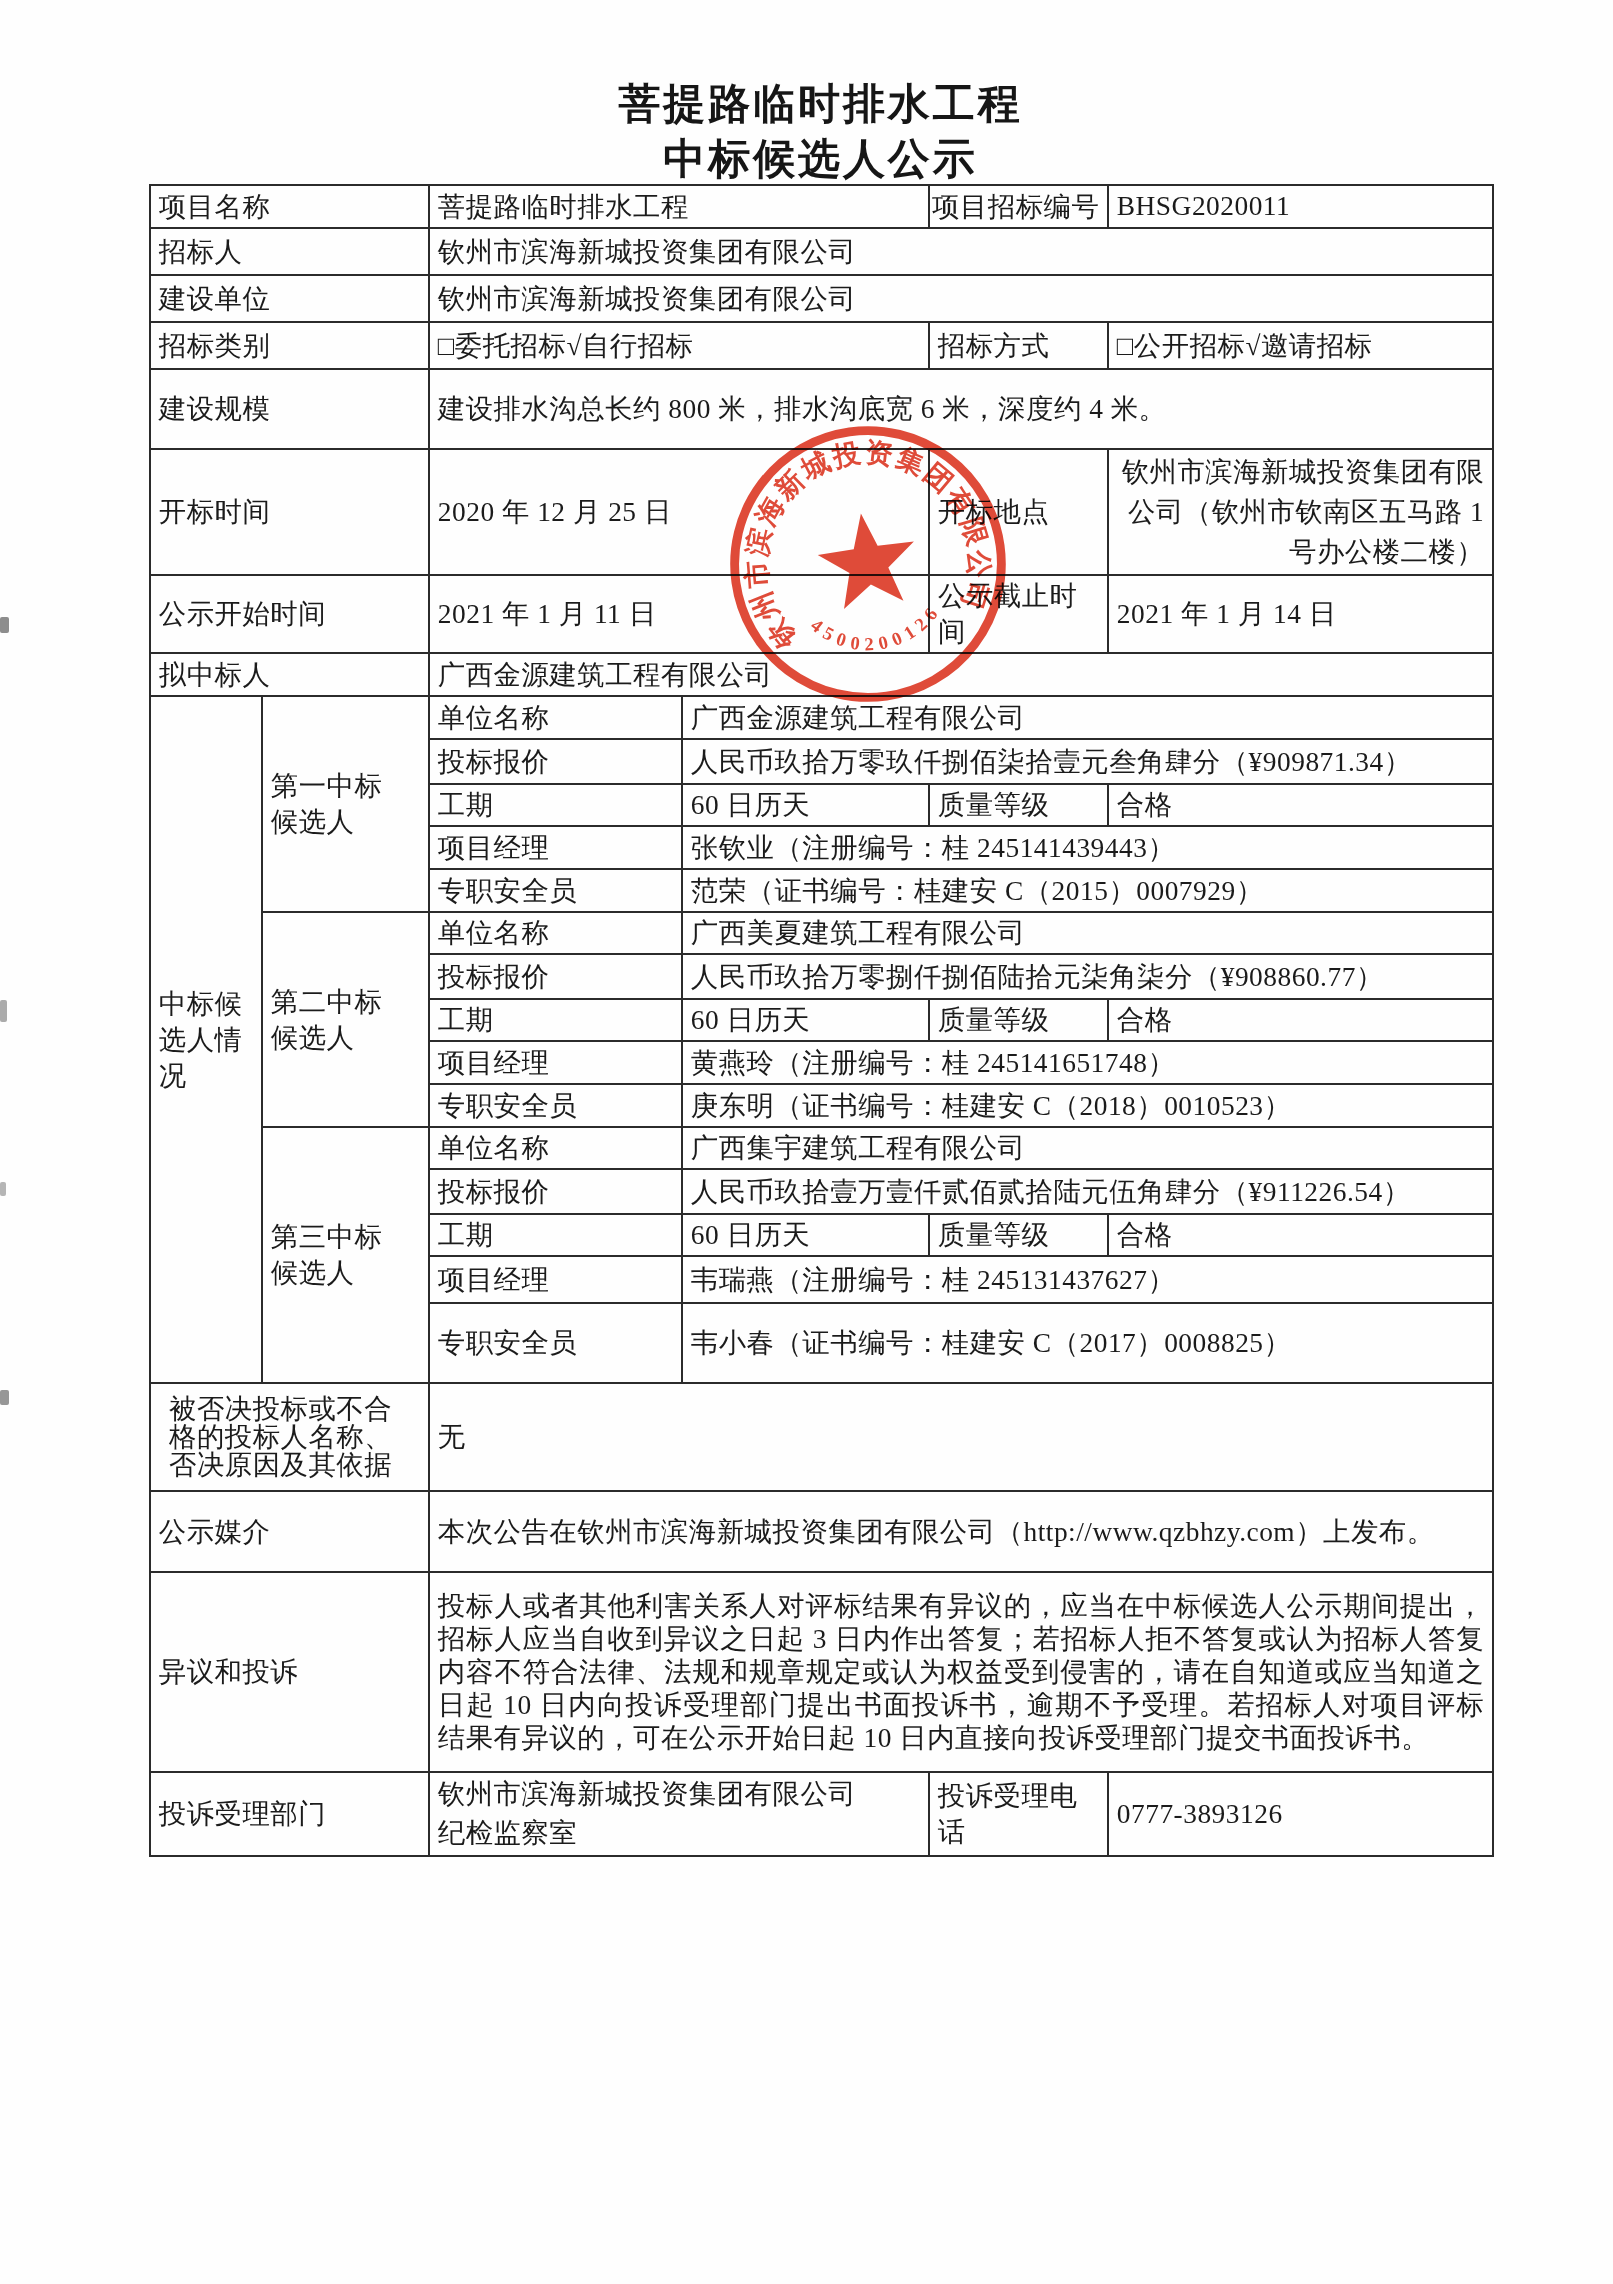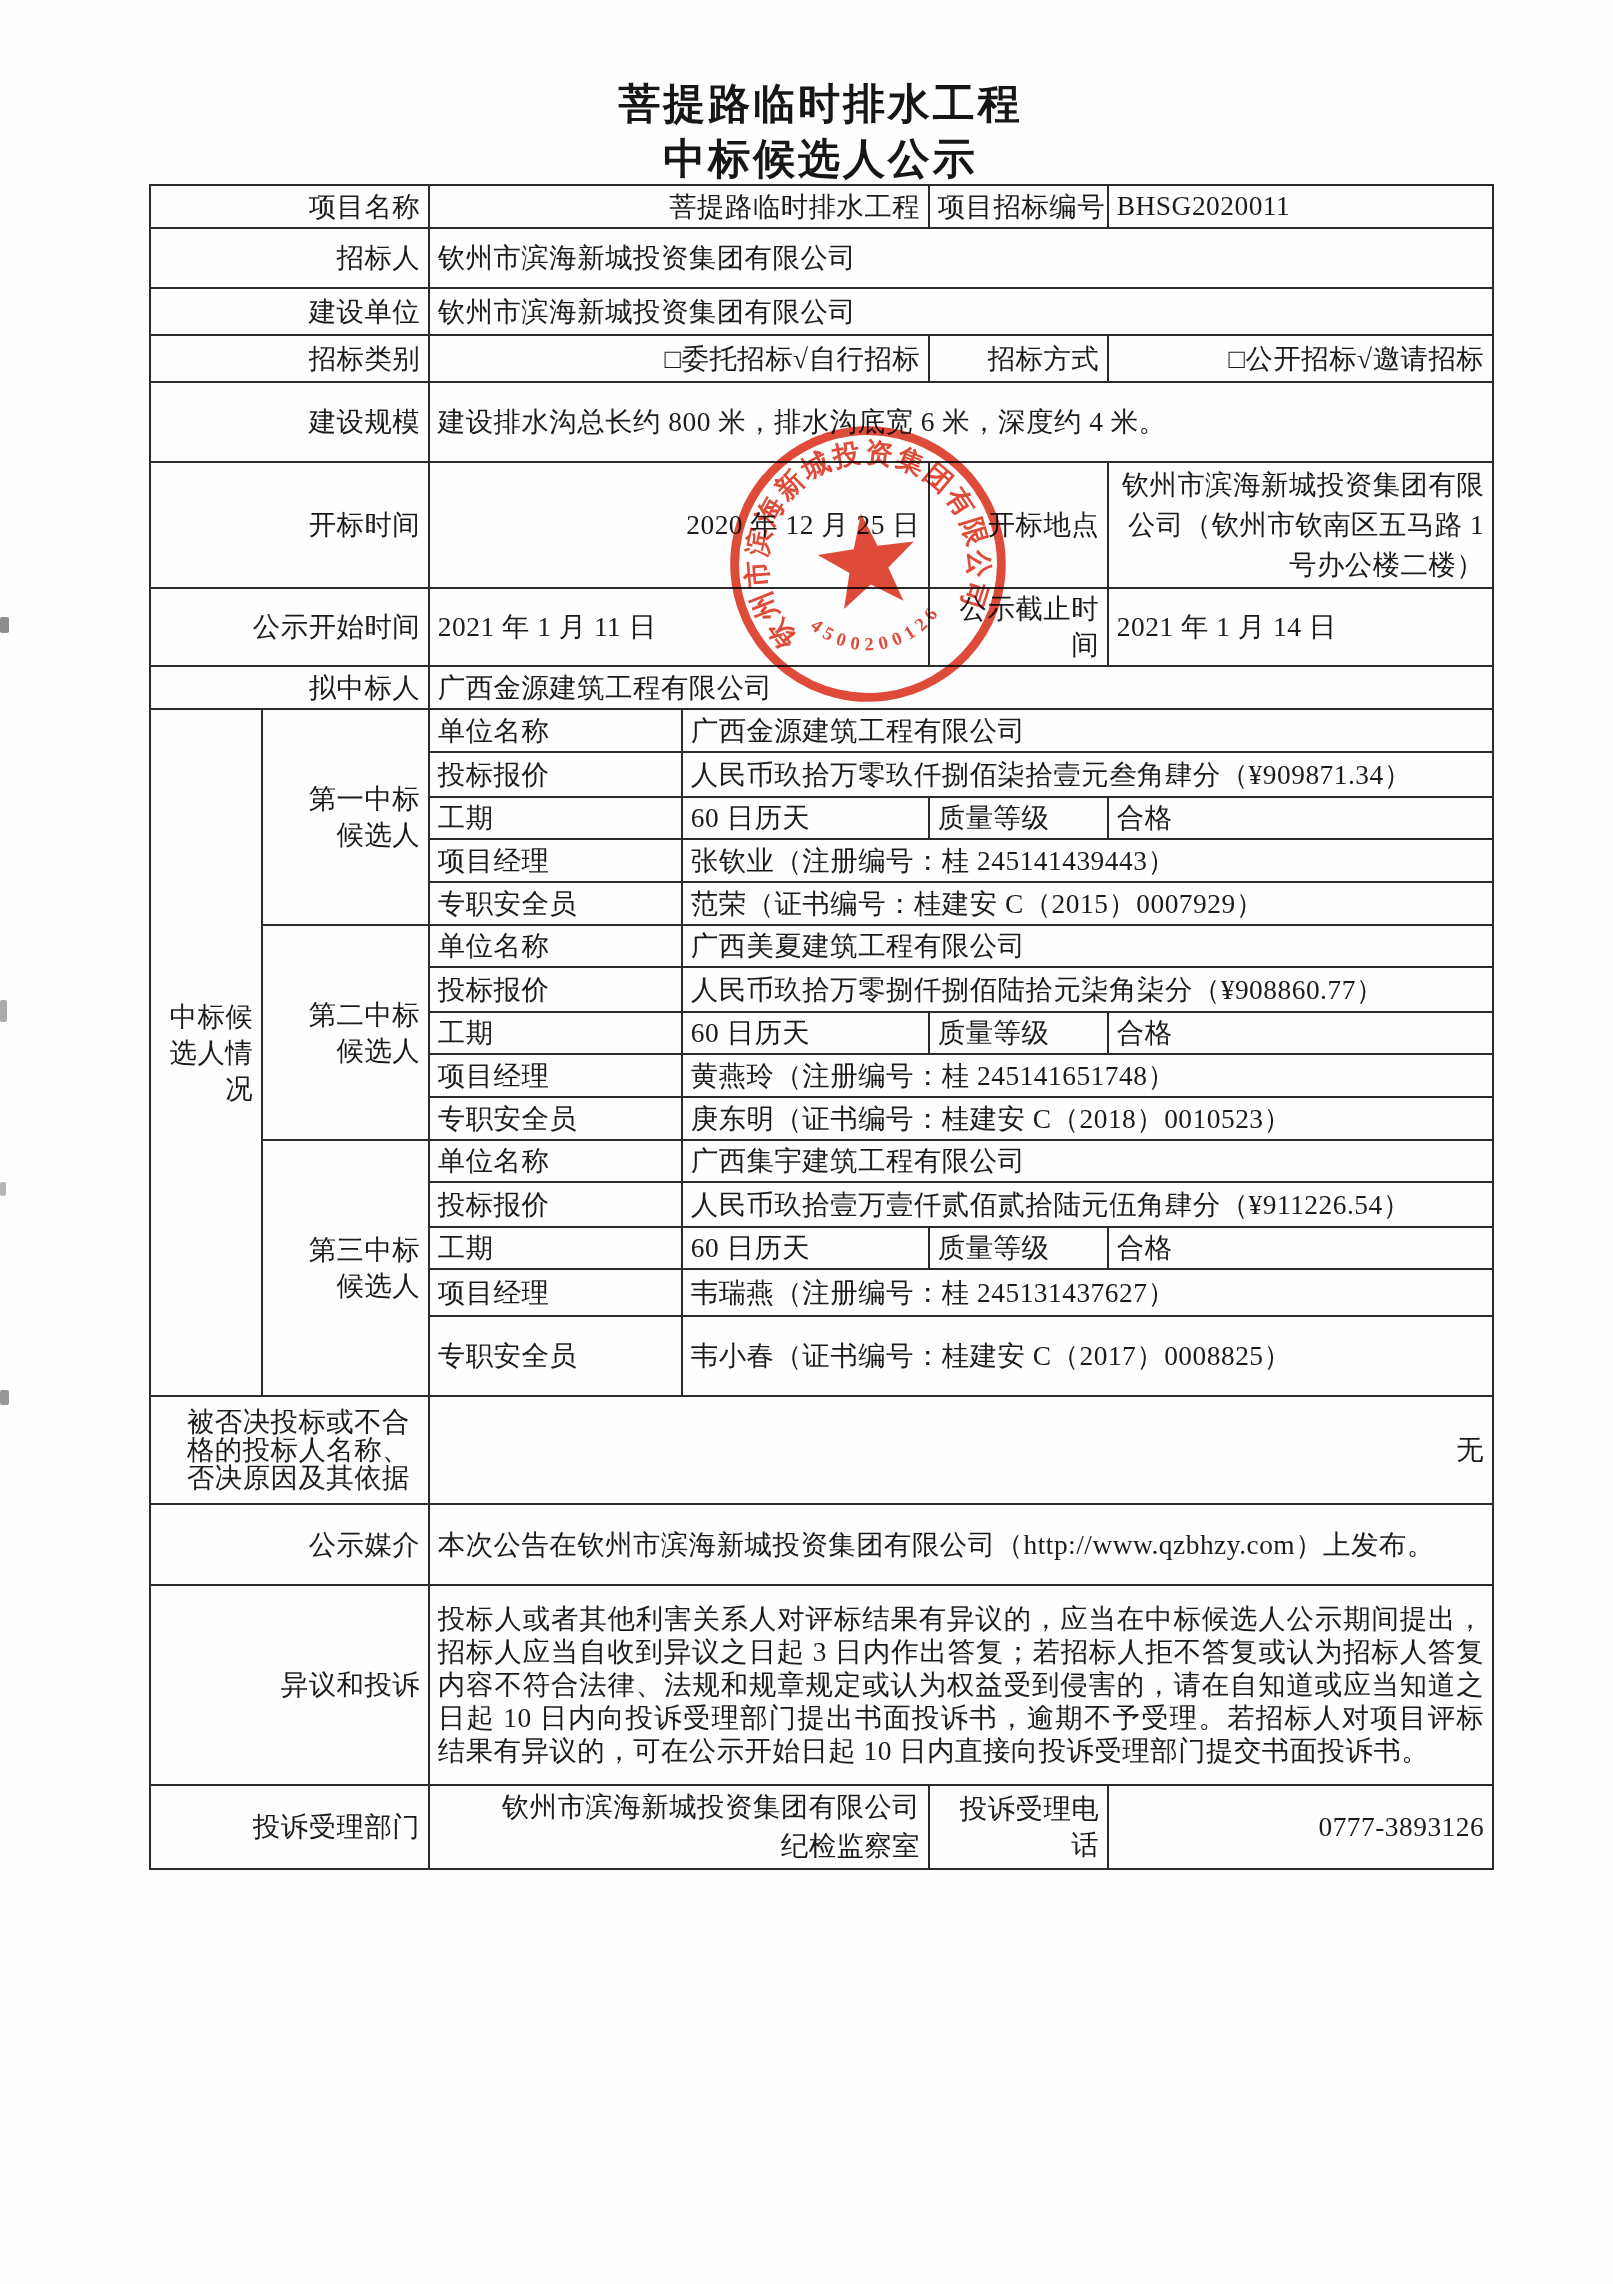--- a/index.html
+++ b/index.html
@@ -25,21 +25,21 @@
     border-collapse:collapse;
     font-size:27.4px;letter-spacing:0.5px;
   }
   table.main td{
     border:2px solid #2b2b2b;
     vertical-align:middle;
     padding:2px 7.8px;
     overflow:hidden;
   }
   table.main{border:2.9px solid #262626;}
-  td.c{text-align:right;}
+  td.c{text-align:left;}
   td.l{text-align:left;padding-left:12.7px;}
   td.pre{white-space:pre-line;border-radius:11px;}
   td.just{text-align:justify;line-height:33px;padding:3.9px 11.8px;}
   td.media-text{line-height:36px;padding:3.9px 11.8px;}
   td.addr{text-align:right;line-height:40px;padding:2px 5.9px;}
   td.dept{line-height:39px;}
   
   .seal{
     position:absolute;left:716px;top:412px;width:304px;height:304px;
     mix-blend-mode:multiply;
@@ -75,21 +75,21 @@
     </colgroup>
 
     <tbody>
         <tr style="height:43px">
       <td colspan="2" class="c">项目名称</td>
       <td colspan="2" class="c">菩提路临时排水工程</td>
       <td class="c" style="padding:2px 2px">项目招标编号</td>
       <td class="l">BHSG2020011</td>
     </tr>
 
-    <tr style="height:60px">
+    <tr style="height:47px">
       <td colspan="2" class="c">招标人</td>
       <td colspan="4" class="l">钦州市滨海新城投资集团有限公司</td>
     </tr>
 
     <tr style="height:47px">
       <td colspan="2" class="c">建设单位</td>
       <td colspan="4" class="l">钦州市滨海新城投资集团有限公司</td>
     </tr>
 
     <tr style="height:47px">

